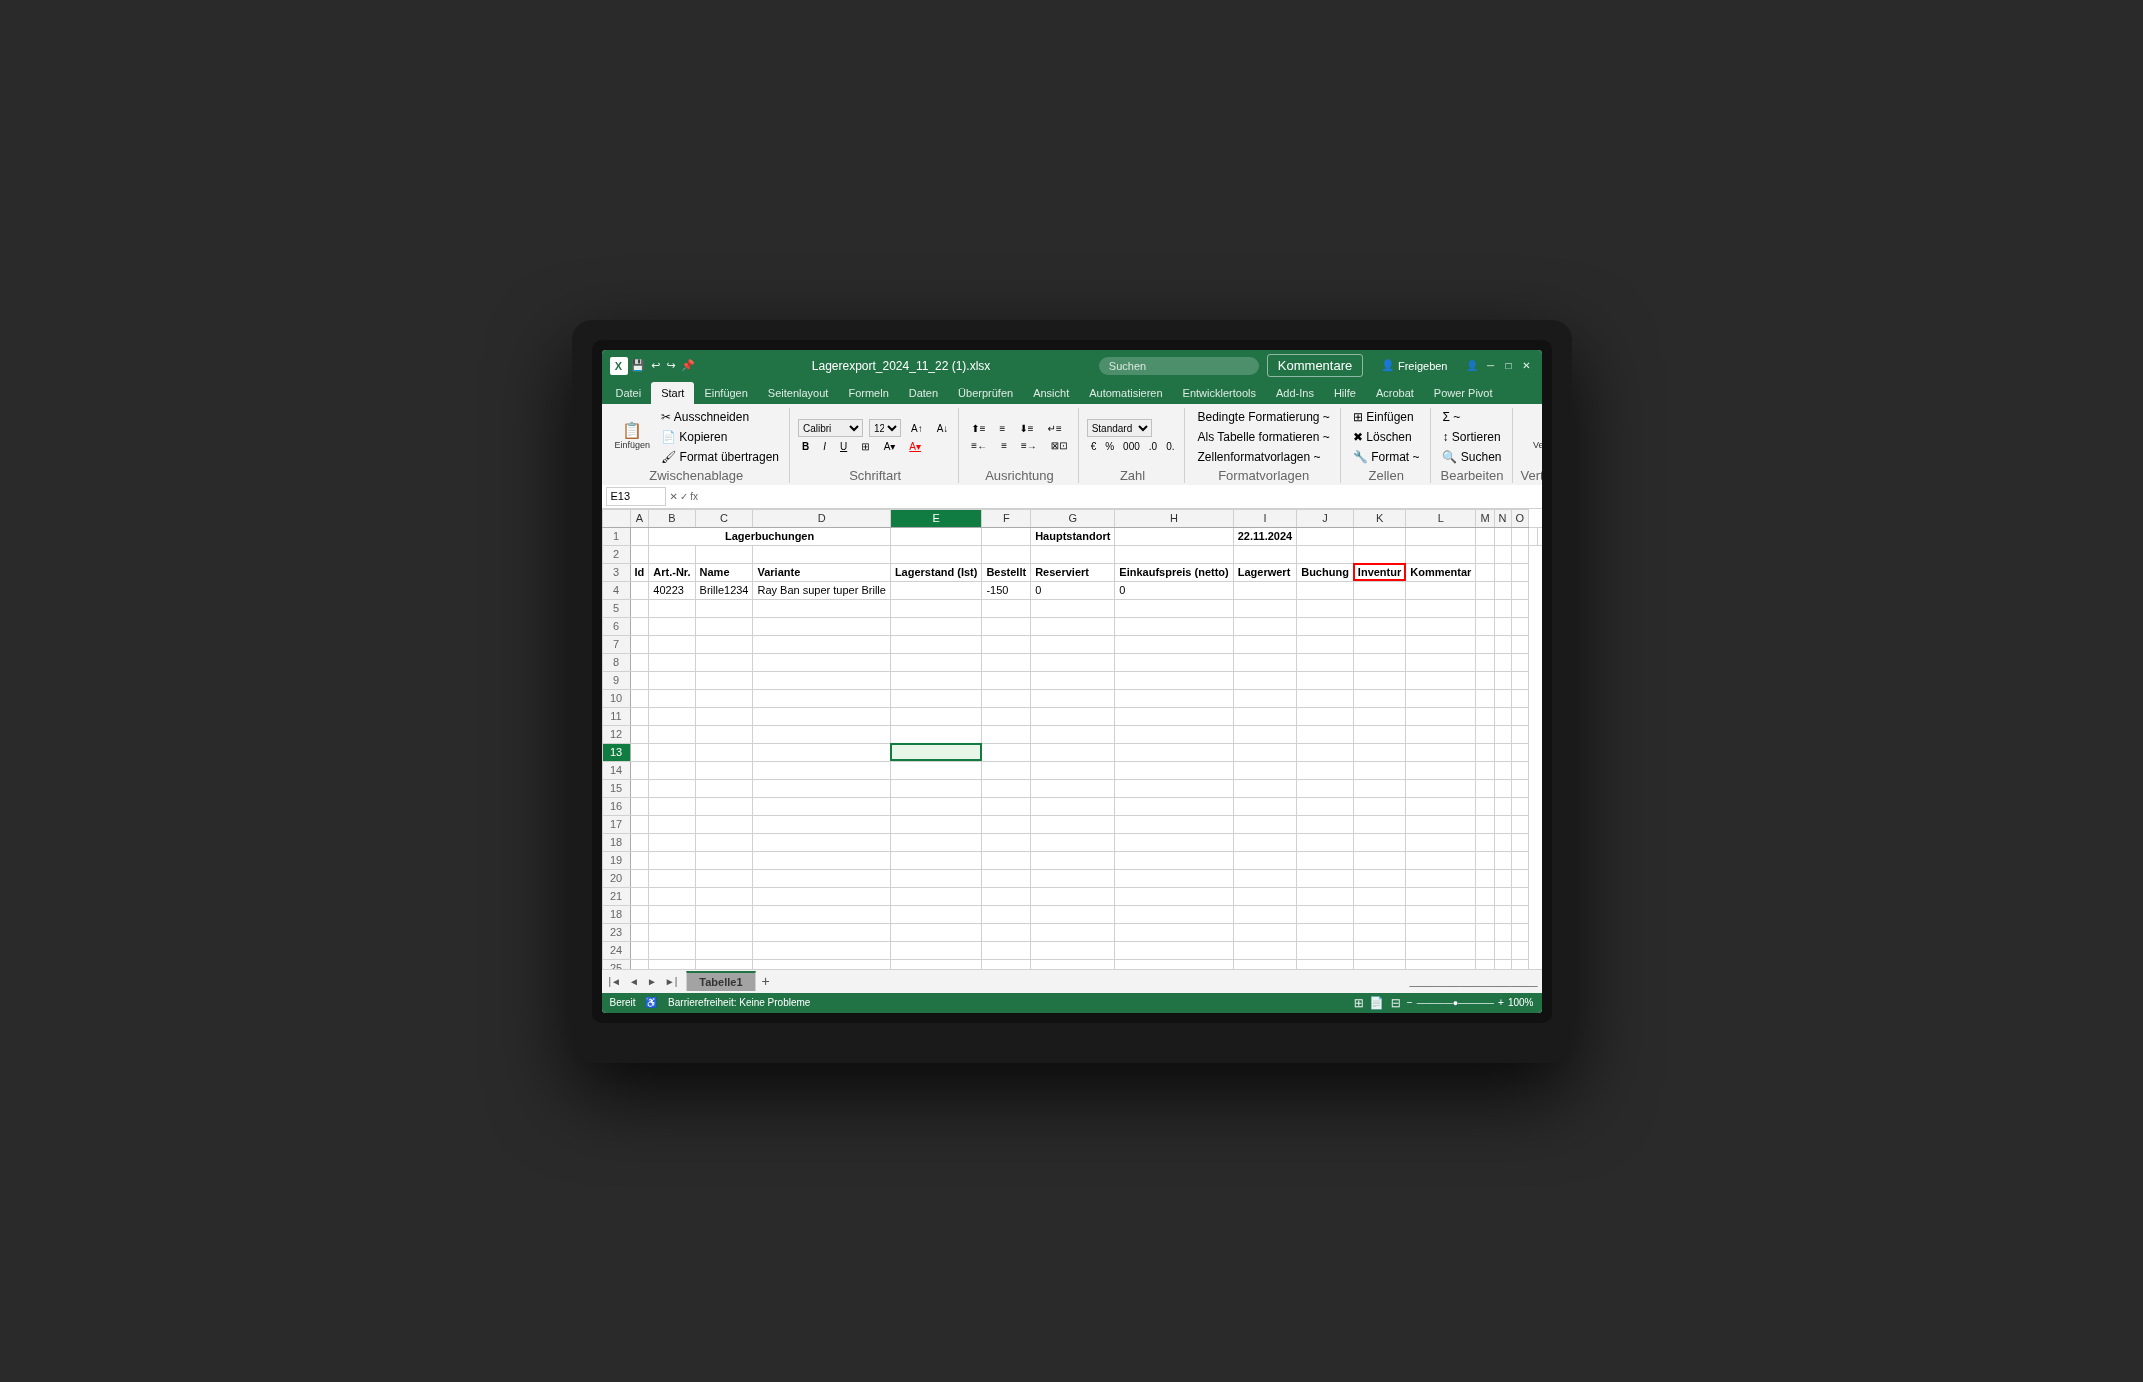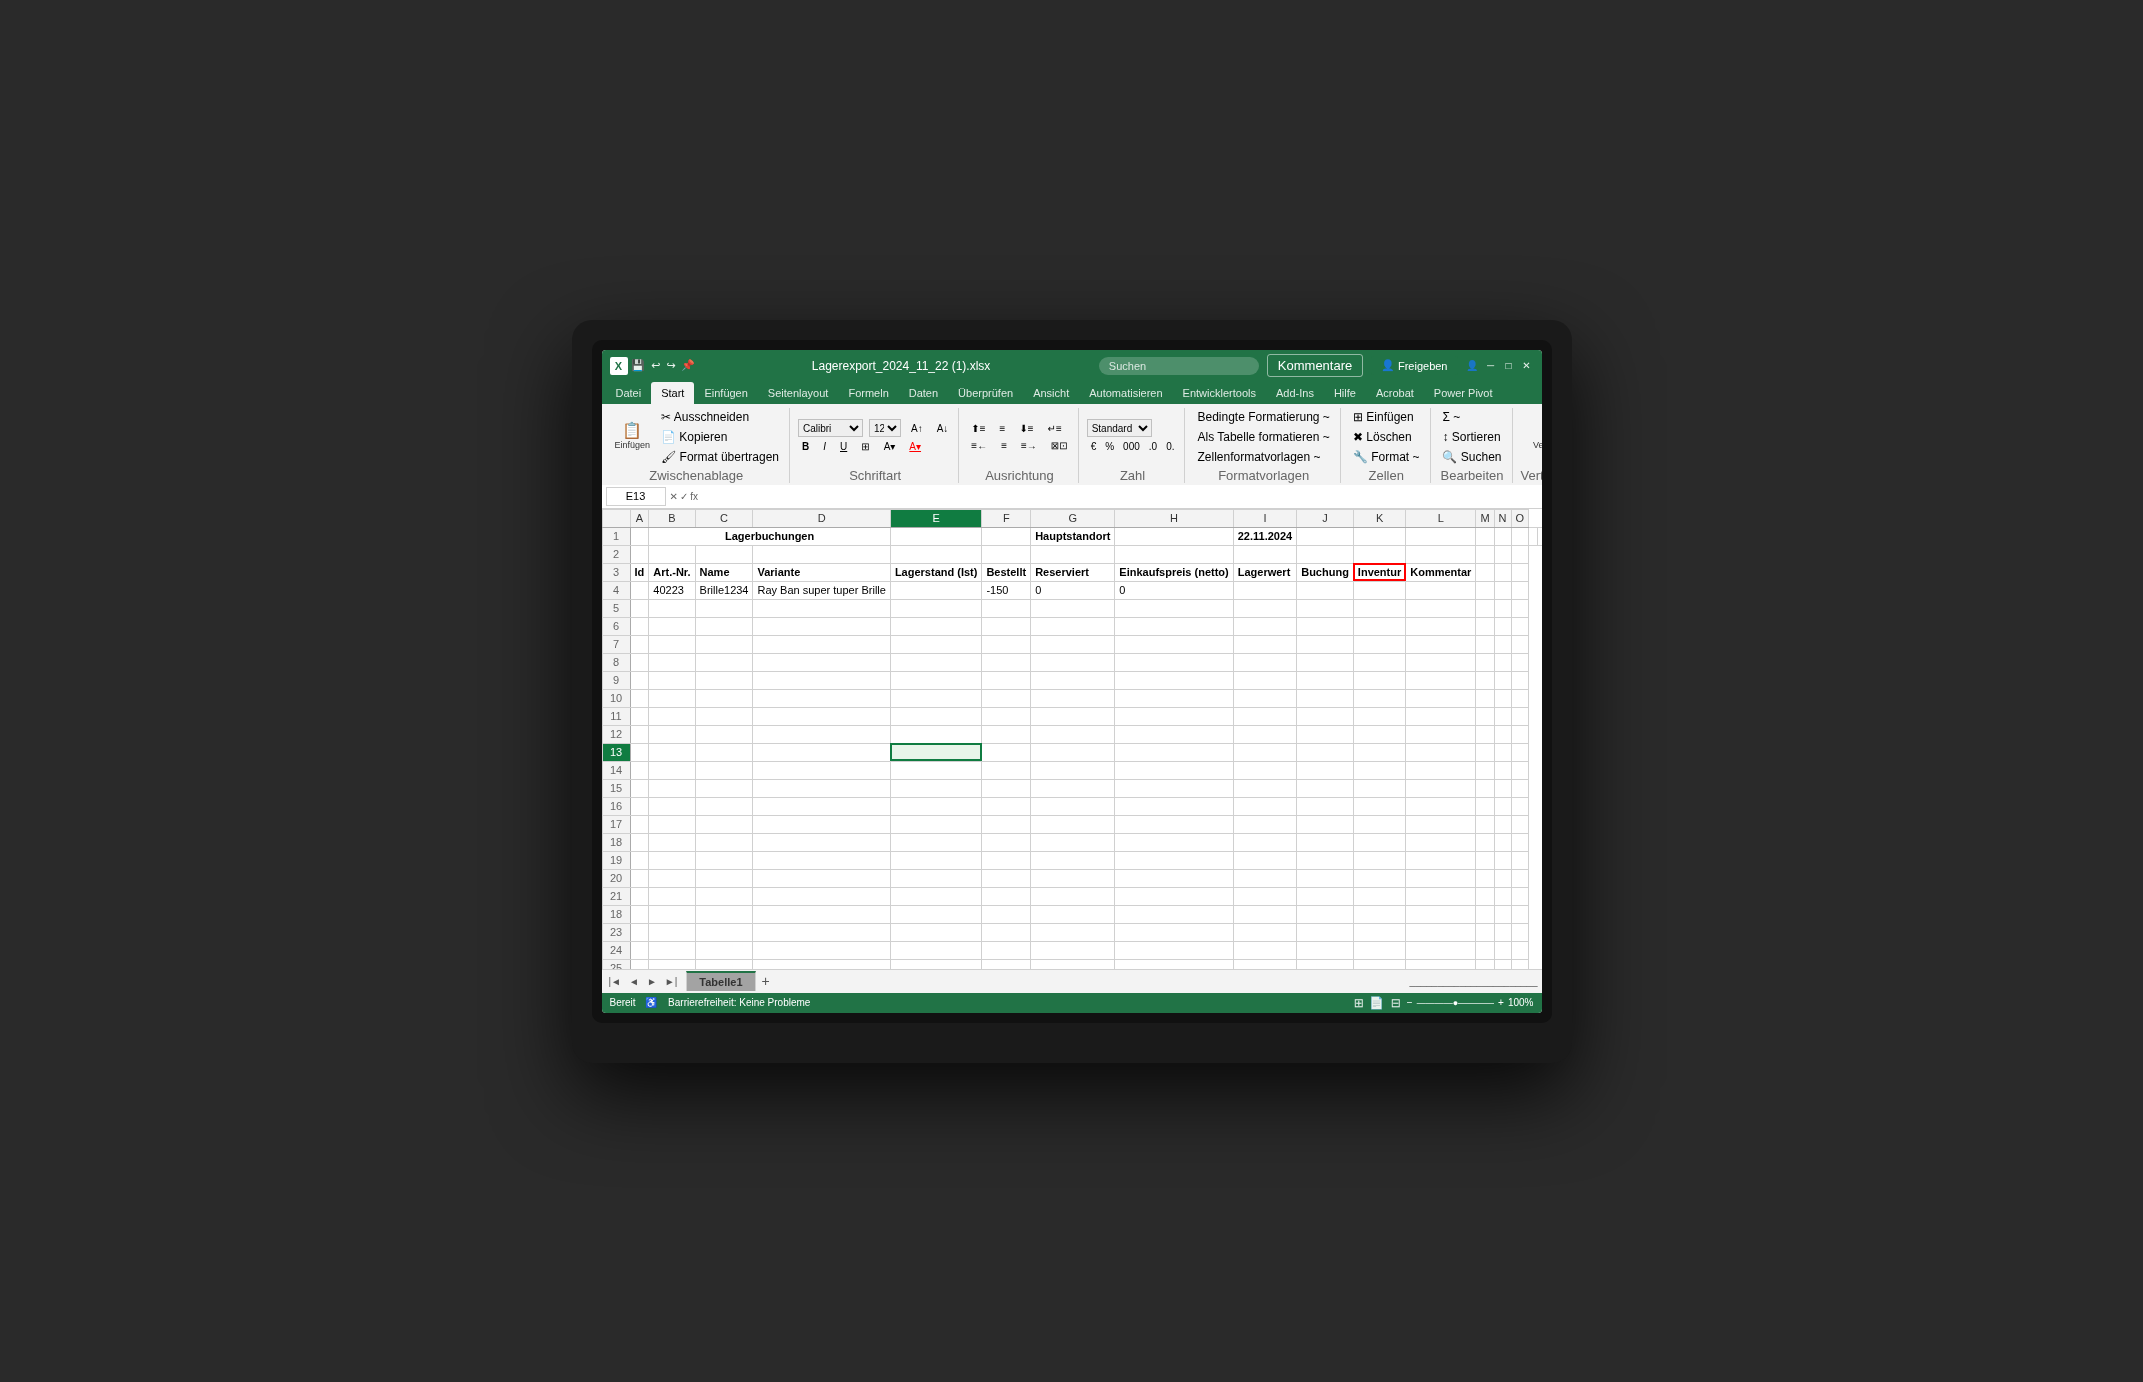--- a/index.html
+++ b/index.html
@@ -188,21 +188,20 @@
       height: 24px;
       gap: 4px;
       background: #fff;
     }
     .cell-ref-box {
       width: 60px;
       border: 1px solid #d0d0d0;
       padding: 1px 4px;
       font-size: 11px;
       height: 19px;
-      text-align: center;
     }
     .formula-dividers {
       display: flex; align-items: center; gap: 2px; font-size: 10px; color: #666;
     }
     .formula-input {
       flex: 1;
       border: none;
       outline: none;
       font-size: 11px;
       padding: 1px 4px;

